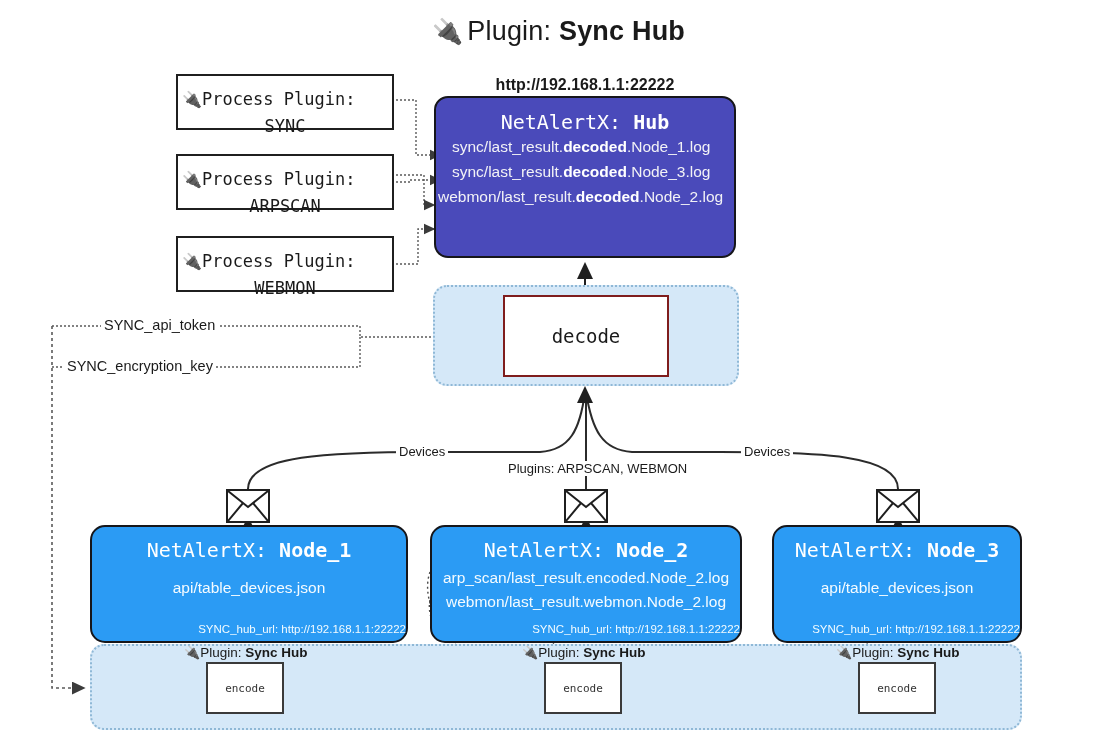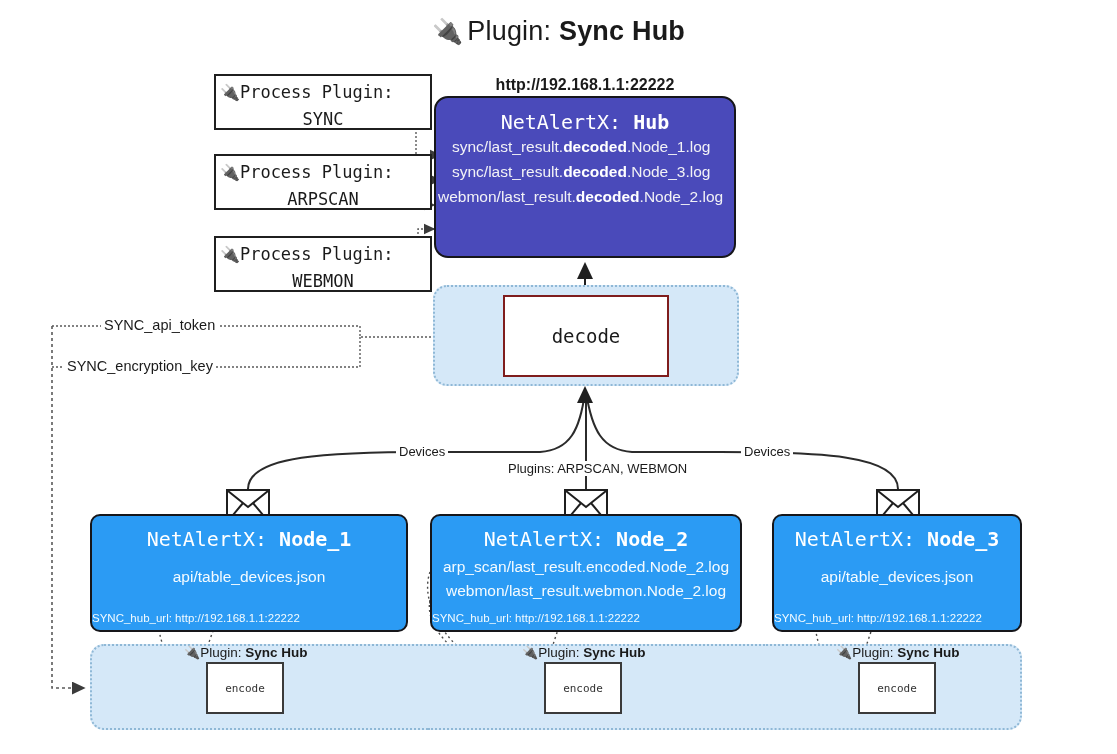--- a/index.html
+++ b/index.html
@@ -41,22 +41,21 @@
     width: 218px;
     height: 56px;
     border: 2px solid #1f1f1f;
     background: #ffffff;
     box-sizing: border-box;
     font-family: "DejaVu Sans Mono", monospace;
     font-size: 17px;
     color: #1a1a1a;
     line-height: 26px;
     text-align: center;
-    padding-top: 3px;
-    margin-left: 38px;
+    padding-top: 10px;
   }
   .proc-box .l1 { display:block; text-align:left; padding-left: 4px; white-space: nowrap;}
   .proc-box .l2 { display:block; text-align:center; }
   .proc-box .plug { font-family: "DejaVu Sans", sans-serif; font-size: 16px; }
 
   
   #hub {
     left: 434px; top: 96px;
     width: 302px; height: 162px;
     background: #4a4aba;
@@ -109,43 +108,44 @@
     font-size: 19px;
     color: #1a1a1a;
     display: flex; align-items: center; justify-content: center;
   }
 
   
   .node {
     height: 118px;
     background: #2b9bf4;
     border: 2px solid #16161a;
-    border-radius: 10px;
+    border-radius: 15px;
     box-sizing: border-box;
     color: #ffffff;
+    margin-top: 11px;
   }
   .node .node-title {
     text-align: center;
     font-family: "DejaVu Sans Mono", monospace;
     font-size: 20px;
     margin-top: 11px;
     white-space: nowrap;
   }
   .node .node-title .b { font-weight: bold; }
   .node .node-line {
     text-align: center;
     font-size: 15.5px;
     color: #f4fbff;
     line-height: 24px;
     white-space: nowrap;
   }
   .node .node-url {
     position: absolute;
     left: 0; bottom: 6px; width: 100%;
-    text-align: left;
+    text-align: right;
     font-size: 11.5px;
     color: #f2fbff;
     white-space: nowrap;
   }
   #node1 { left: 90px;  top: 514px; width: 318px; }
   #node2 { left: 430px; top: 514px; width: 312px; }
   #node3 { left: 772px; top: 514px; width: 250px; }
   #node1 .body { margin-top: 14px; }
   #node3 .body { margin-top: 14px; }
   #node2 .body { margin-top: 4px; }

